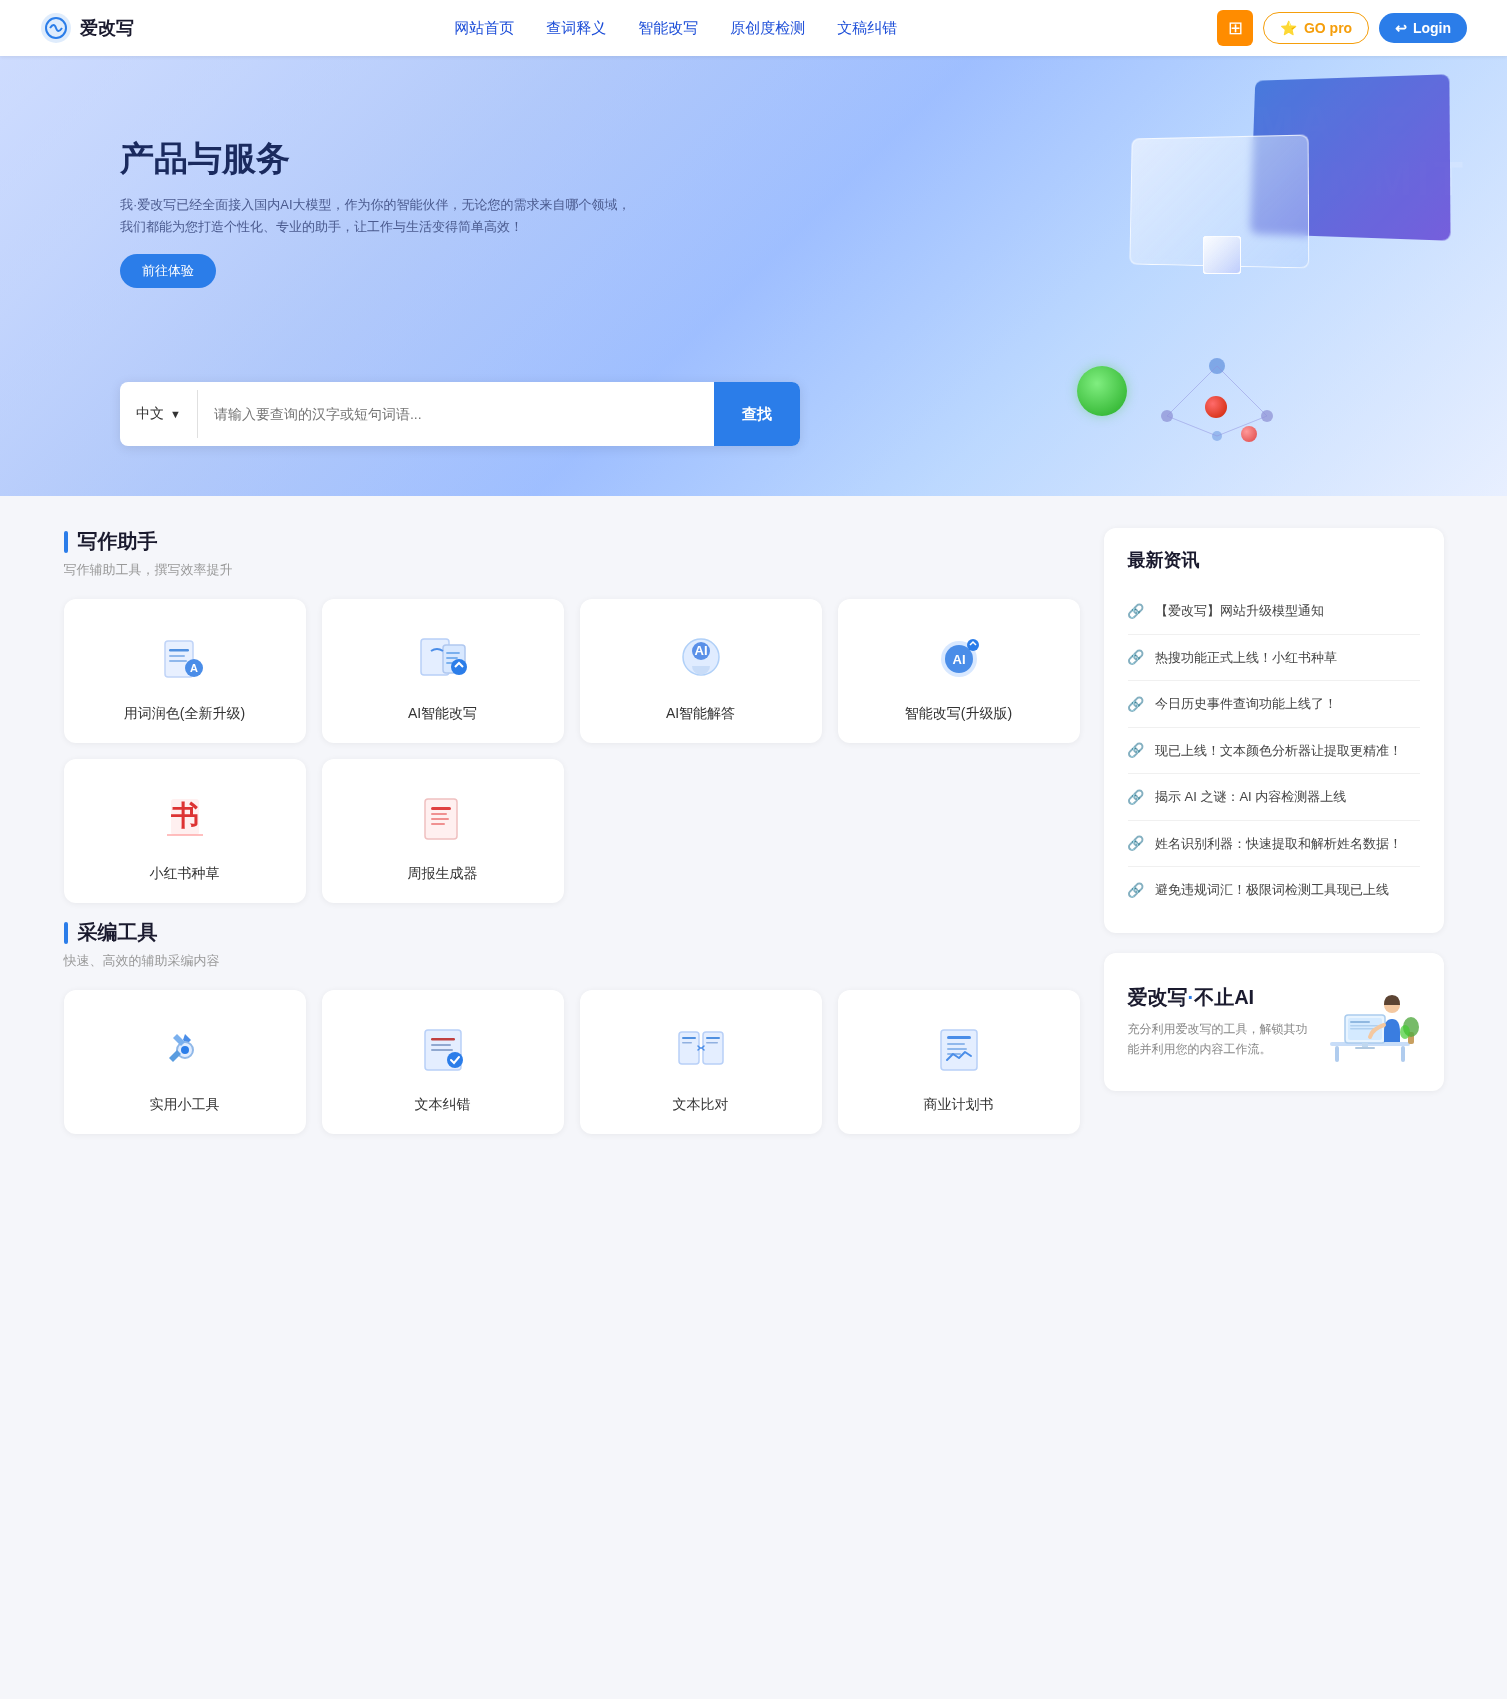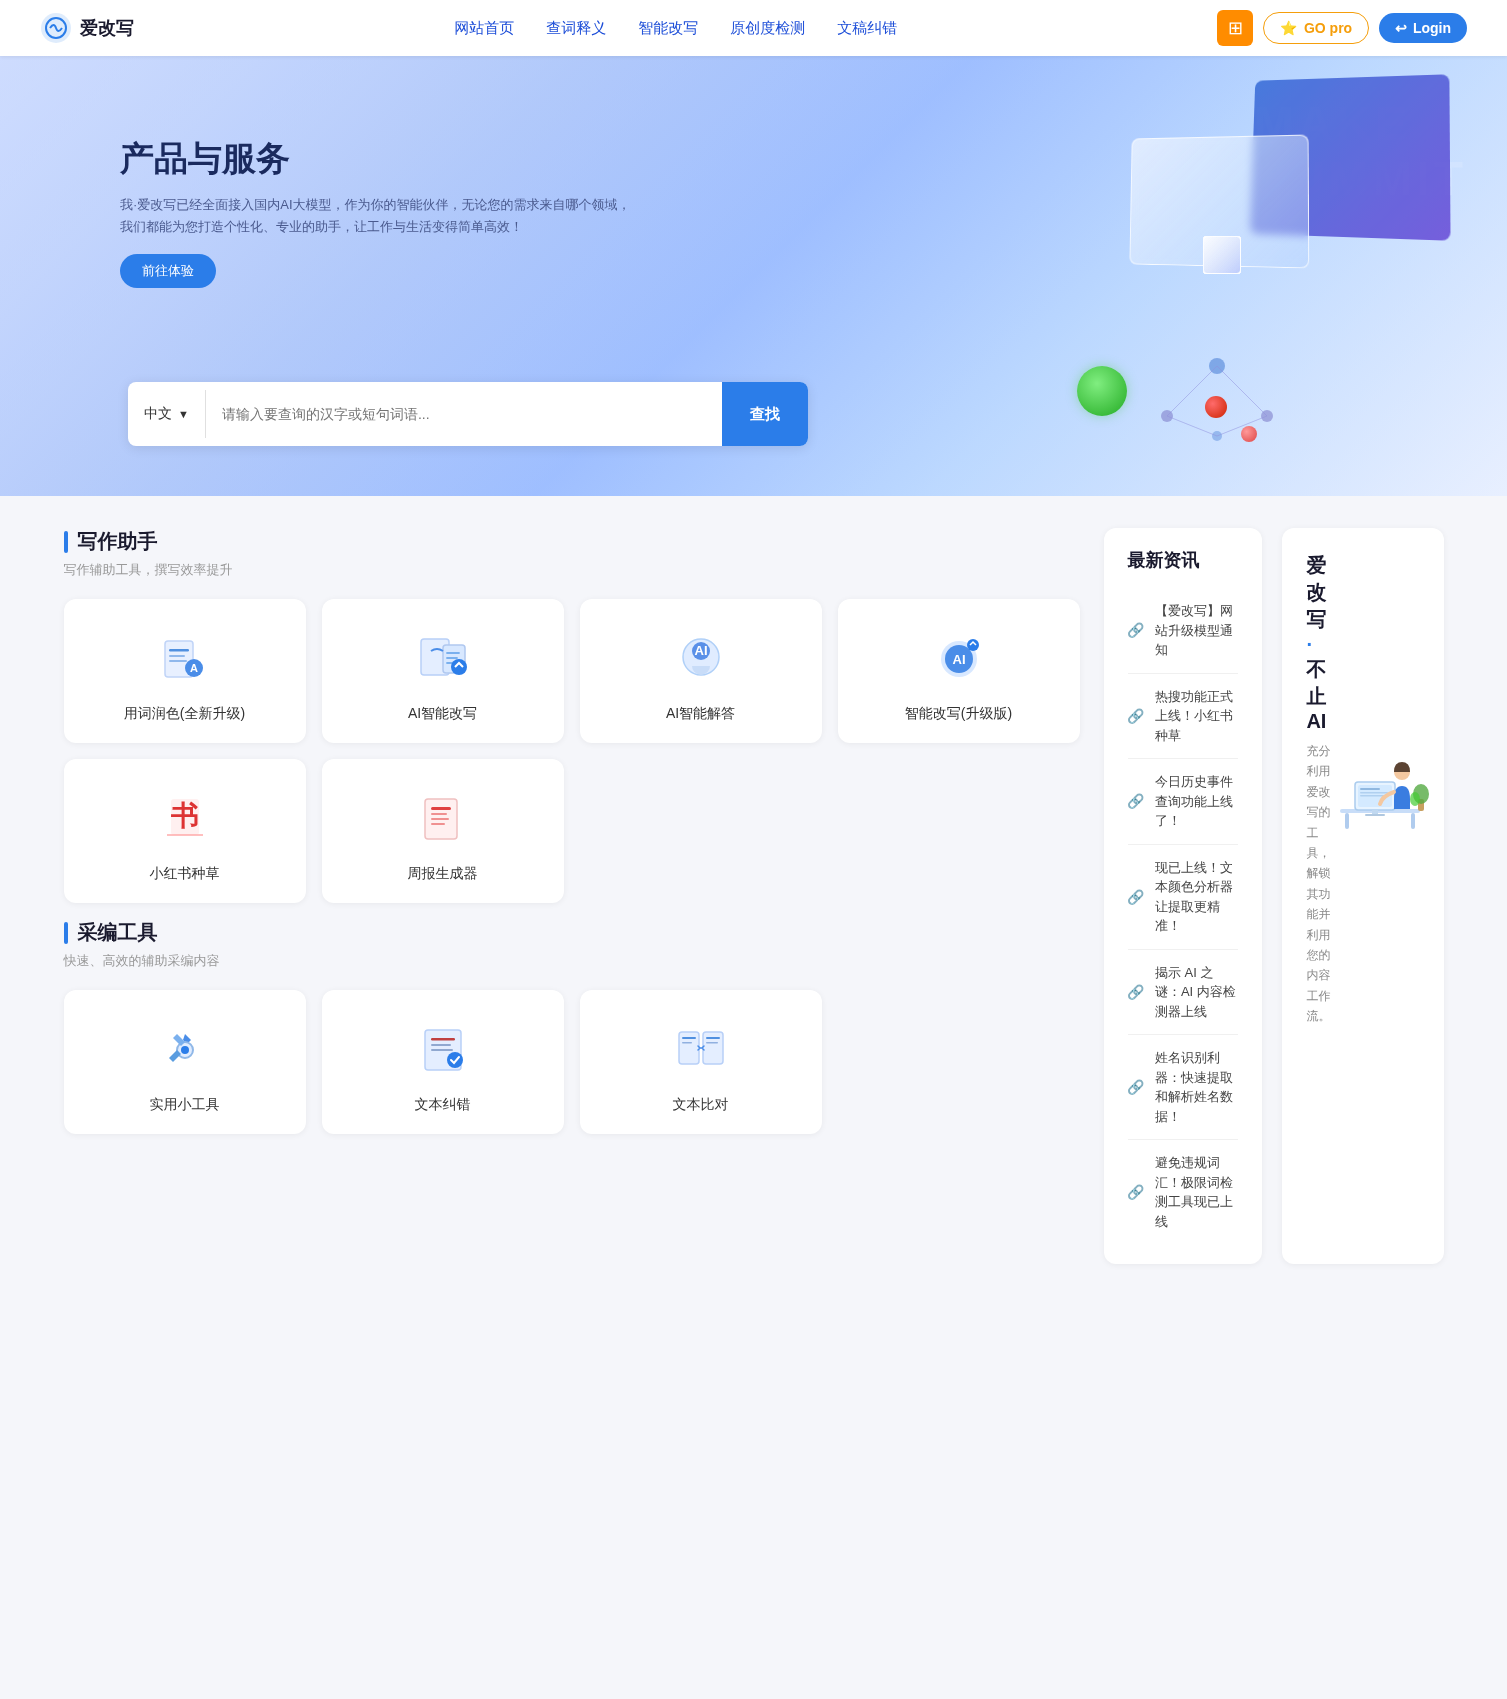--- a/index.html
+++ b/index.html
@@ -45,21 +45,21 @@
     .hero-content {
       position: relative; z-index: 2; padding: 80px 0 0 120px;
     }
     .hero-title { font-size: 34px; font-weight: 700; color: #1a2a5e; margin-bottom: 12px; }
     .hero-desc { font-size: 13px; color: #4a5a8e; max-width: 520px; line-height: 1.7; margin-bottom: 16px; }
     .btn-experience {
       display: inline-block; padding: 8px 22px; background: #2b7de9;
       color: #fff; border-radius: 20px; font-size: 13px; cursor: pointer; border: none;
     }
     .search-bar {
-      position: absolute; bottom: 50px; left: 128px; z-index: 2;
+      position: absolute; bottom: 50px; left: 120px; z-index: 2;
       display: flex; align-items: center; background: #fff;
       border-radius: 8px; overflow: hidden; box-shadow: 0 2px 12px rgba(0,0,0,0.1);
       width: 680px;
     }
     .search-lang {
       display: flex; align-items: center; gap: 6px; padding: 0 16px;
       border-right: 1px solid #e0e0e0; height: 48px; font-size: 14px; color: #333; cursor: pointer;
     }
     .search-input {
       flex: 1; border: none; outline: none; padding: 0 16px;
@@ -130,21 +130,21 @@
       display: flex; flex-direction: column; align-items: center; gap: 14px;
       box-shadow: 0 1px 6px rgba(0,0,0,0.06); cursor: pointer; transition: box-shadow 0.2s;
     }
     .tool-icon { width: 64px; height: 64px; display: flex; align-items: center; justify-content: center; }
     .tool-label { font-size: 14px; color: #333; font-weight: 500; }
 
     
     .icon-writing svg, .tool-icon svg { width: 56px; height: 56px; }
 
     
-    .right-col { display: flex; flex-direction: row; gap: 20px; }
+    .right-col { display: flex; flex-direction: column; gap: 20px; }
 
     .news-card {
       background: #fff; border-radius: 12px; padding: 20px 24px;
       box-shadow: 0 1px 6px rgba(0,0,0,0.06);
     }
     .news-title { font-size: 18px; font-weight: 700; color: #1a1a2e; margin-bottom: 16px; }
     .news-list { display: flex; flex-direction: column; gap: 0; }
     .news-item {
       display: flex; align-items: center; gap: 10px;
       padding: 13px 0; border-bottom: 1px solid #f0f0f0; cursor: pointer;
@@ -384,20 +384,33 @@
                 <rect x="30" y="10" width="20" height="32" rx="3" fill="#e4eeff" stroke="#b8d0f8" stroke-width="1.5"></rect>
                 <rect x="9" y="15" width="14" height="2" rx="1" fill="#5090e0"></rect>
                 <rect x="33" y="15" width="14" height="2" rx="1" fill="#5090e0"></rect>
                 <rect x="9" y="20" width="10" height="1.5" rx="0.75" fill="#90b0e0"></rect>
                 <rect x="33" y="20" width="12" height="1.5" rx="0.75" fill="#90b0e0"></rect>
                 <path d="M27 26 L29 26 M27 26 L25 24 M27 26 L25 28 M29 26 L31 24 M29 26 L31 28" stroke="#4a8de8" stroke-width="1.5" stroke-linecap="round"></path>
               </svg>
             </div>
     <span class="tool-label">文本比对</span>
   </div>
+          <div class="tool-card">
+    <div class="tool-icon">
+              <svg viewBox="0 0 56 56" width="56" height="56">
+                <rect x="10" y="8" width="36" height="40" rx="3" fill="#e4eeff" stroke="#b8d0f8" stroke-width="1.5"></rect>
+                <rect x="16" y="14" width="24" height="3" rx="1.5" fill="#4a8de8"></rect>
+                <rect x="16" y="21" width="18" height="2" rx="1" fill="#90b8ec"></rect>
+                <rect x="16" y="26" width="20" height="2" rx="1" fill="#90b8ec"></rect>
+                <rect x="16" y="31" width="14" height="2" rx="1" fill="#90b8ec"></rect>
+                <path d="M16 38 L22 32 L28 36 L34 30 L40 34" stroke="#4a8de8" stroke-width="2" fill="none" stroke-linecap="round" stroke-linejoin="round"></path>
+              </svg>
+            </div>
+    <span class="tool-label">商业计划书</span>
+  </div>
         </div>
     </div>
 
   </div>
 
   <div class="right-col">
 
     <div class="news-card">
       <div class="news-title">最新资讯</div>
       <div class="news-list" id="news-list">

